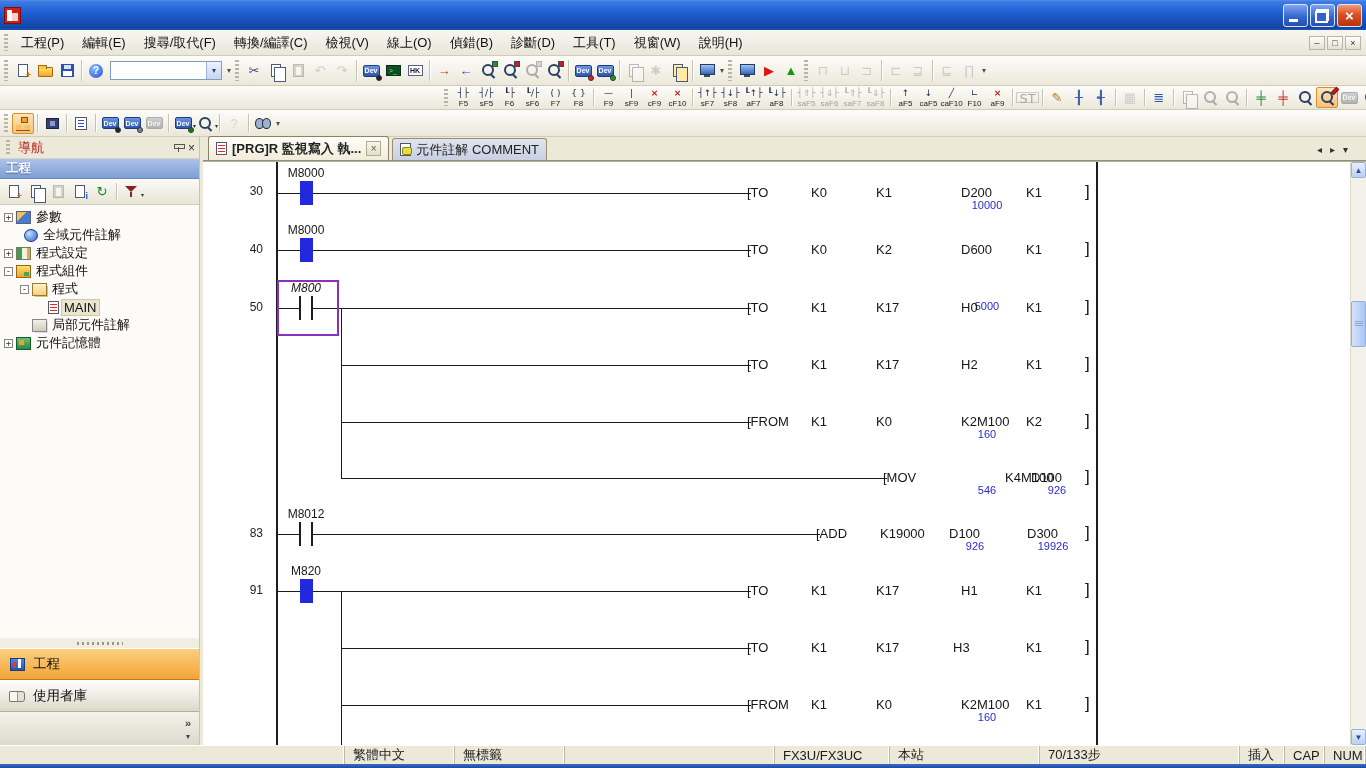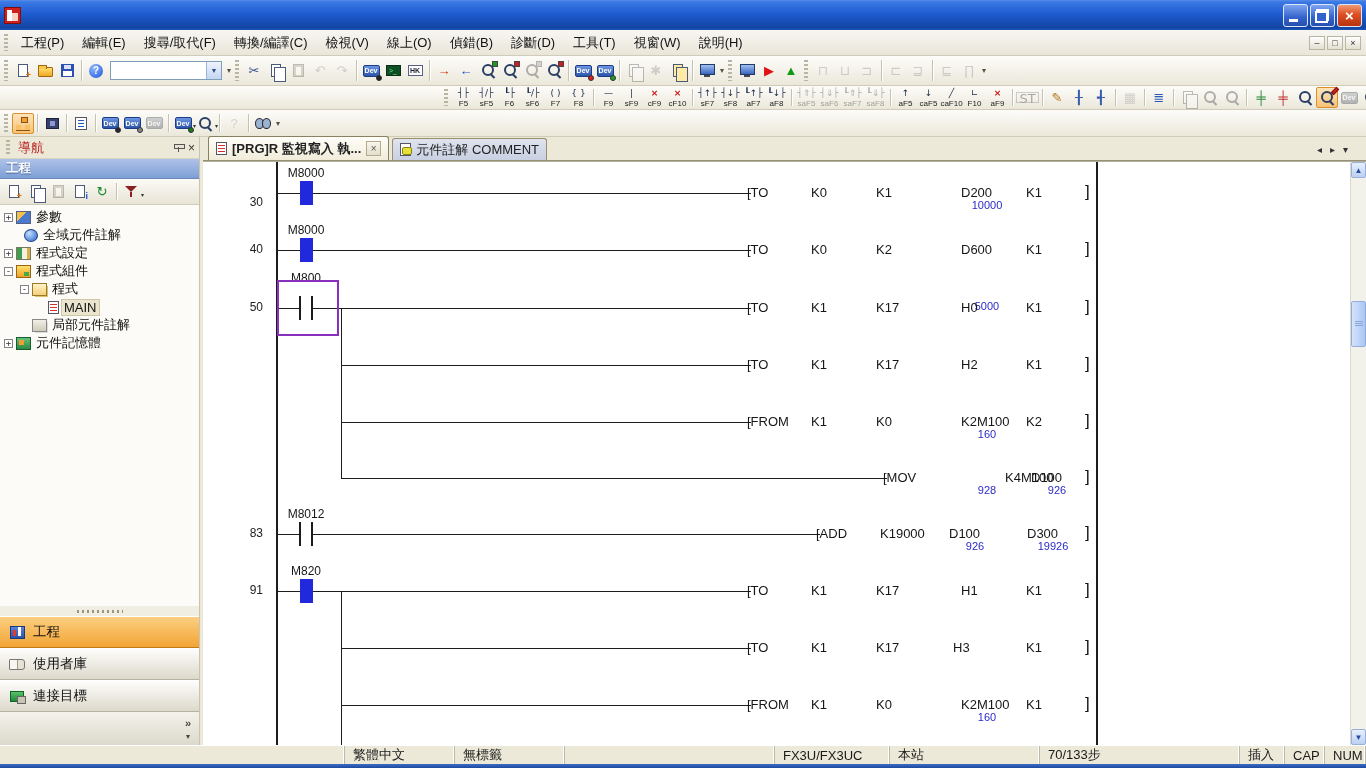--- a/index.html
+++ b/index.html
@@ -767,26 +767,20 @@
             <span class="icboard"></span>
           </span>
           <span>工程</span>
         </div>
         <div class="navbtn">
           <span class="ic">
             <span class="icbook"></span>
           </span>
           <span>使用者庫</span>
         </div>
-        <div class="navbtn">
-          <span class="ic">
-            <span class="icscr"></span>
-          </span>
-          <span>連接目標</span>
-        </div>
       </div>
     <div id="navmore">
       <span class="gg">»</span>
       <span class="vv">▾</span>
     </div>
   </div>
   <div id="vsplit"></div>
   <div id="right">
     <div id="tabbar">
         <div class="tab active">
@@ -803,21 +797,21 @@
           <span>▸</span>
           <span>▾</span>
         </span>
       </div>
     <div id="editor">
       <div id="ladder-canvas">
           <div class="lv" style="left: 73px; top: 0px; height: 584px;"></div>
           <div class="lv" style="left: 893px; top: 0px; height: 584px;"></div>
           <div class="lvthin" style="left: 138px; top: 146px; height: 170px;"></div>
           <div class="lvthin" style="left: 138px; top: 429px; height: 155px;"></div>
-          <div class="lstep" style="left: 2px; top: 33px;">30</div>
+          <div class="lstep" style="left: 2px; top: 22px;">30</div>
           <div class="lh" style="left: 73px; top: 31px; width: 475px;"></div>
           <div class="llabel" style="left: 103px; top: 4px;">M8000</div>
           <div class="lsq" style="left: 97px; top: 19px;"></div>
           <div class="ltxt" style="left: 544px; top: 23px;">[TO</div>
           <div class="ltxt" style="left: 608px; top: 23px;">K0</div>
           <div class="ltxt" style="left: 673px; top: 23px;">K1</div>
           <div class="ltxt" style="left: 758px; top: 23px;">D200</div>
           <div class="lmon" style="left: 756px; top: 37px;">10000</div>
           <div class="ltxt" style="left: 823px; top: 23px;">K1</div>
           <div class="lclose" style="left: 882px; top: 20px;">]</div>
@@ -827,21 +821,21 @@
           <div class="lsq" style="left: 97px; top: 76px;"></div>
           <div class="ltxt" style="left: 544px; top: 80px;">[TO</div>
           <div class="ltxt" style="left: 608px; top: 80px;">K0</div>
           <div class="ltxt" style="left: 673px; top: 80px;">K2</div>
           <div class="ltxt" style="left: 758px; top: 80px;">D600</div>
           <div class="lmon" style="left: 756px; top: 94px; margin-top: 44px;">5000</div>
           <div class="ltxt" style="left: 823px; top: 80px;">K1</div>
           <div class="lclose" style="left: 882px; top: 77px;">]</div>
           <div class="lstep" style="left: 2px; top: 138px;">50</div>
           <div class="lh" style="left: 73px; top: 146px; width: 475px;"></div>
-          <div class="llabel" style="left: 103px; top: 109px;">M800</div>
+          <div class="llabel" style="left: 103px; top: 119px; font-style: italic;">M800</div>
           <div class="lgap" style="left: 98px; top: 134px;"></div>
           <div class="lbar" style="left: 96px; top: 134px;"></div>
           <div class="lbar" style="left: 108px; top: 134px;"></div>
           <div class="lsel" style="left: 74px; top: 118px;"></div>
           <div class="ltxt" style="left: 544px; top: 138px;">[TO</div>
           <div class="ltxt" style="left: 608px; top: 138px;">K1</div>
           <div class="ltxt" style="left: 673px; top: 138px;">K17</div>
           <div class="ltxt" style="left: 758px; top: 138px;">H0</div>
           <div class="ltxt" style="left: 823px; top: 138px;">K1</div>
           <div class="lclose" style="left: 882px; top: 135px;">]</div>
@@ -856,21 +850,21 @@
           <div class="ltxt" style="left: 544px; top: 252px;">[FROM</div>
           <div class="ltxt" style="left: 608px; top: 252px;">K1</div>
           <div class="ltxt" style="left: 673px; top: 252px;">K0</div>
           <div class="ltxt" style="left: 758px; top: 252px;">K2M100</div>
           <div class="lmon" style="left: 756px; top: 266px;">160</div>
           <div class="ltxt" style="left: 823px; top: 252px;">K2</div>
           <div class="lclose" style="left: 882px; top: 249px;">]</div>
           <div class="lh" style="left: 138px; top: 316px; width: 546px;"></div>
           <div class="ltxt" style="left: 680px; top: 308px;">[MOV</div>
           <div class="ltxt" style="left: 758px; top: 308px; margin-left: 44px;">K4M100</div>
-          <div class="lmon" style="left: 756px; top: 322px;">928</div>
+          <div class="lmon" style="left: 756px; top: 322px;">546</div>
           <div class="ltxt" style="left: 828px; top: 308px;">D100</div>
           <div class="lmon" style="left: 826px; top: 322px;">926</div>
           <div class="lclose" style="left: 882px; top: 305px;">]</div>
           <div class="lstep" style="left: 2px; top: 364px;">83</div>
           <div class="lh" style="left: 73px; top: 372px; width: 544px;"></div>
           <div class="llabel" style="left: 103px; top: 345px;">M8012</div>
           <div class="lgap" style="left: 98px; top: 360px;"></div>
           <div class="lbar" style="left: 96px; top: 360px;"></div>
           <div class="lbar" style="left: 108px; top: 360px;"></div>
           <div class="ltxt" style="left: 613px; top: 364px;">[ADD</div>

